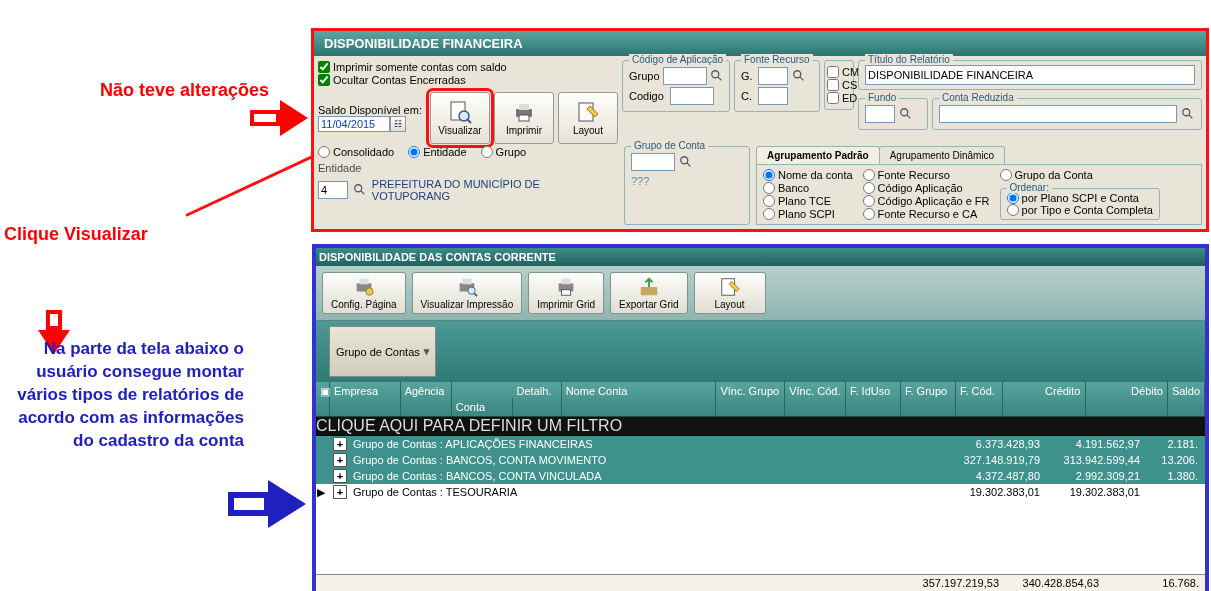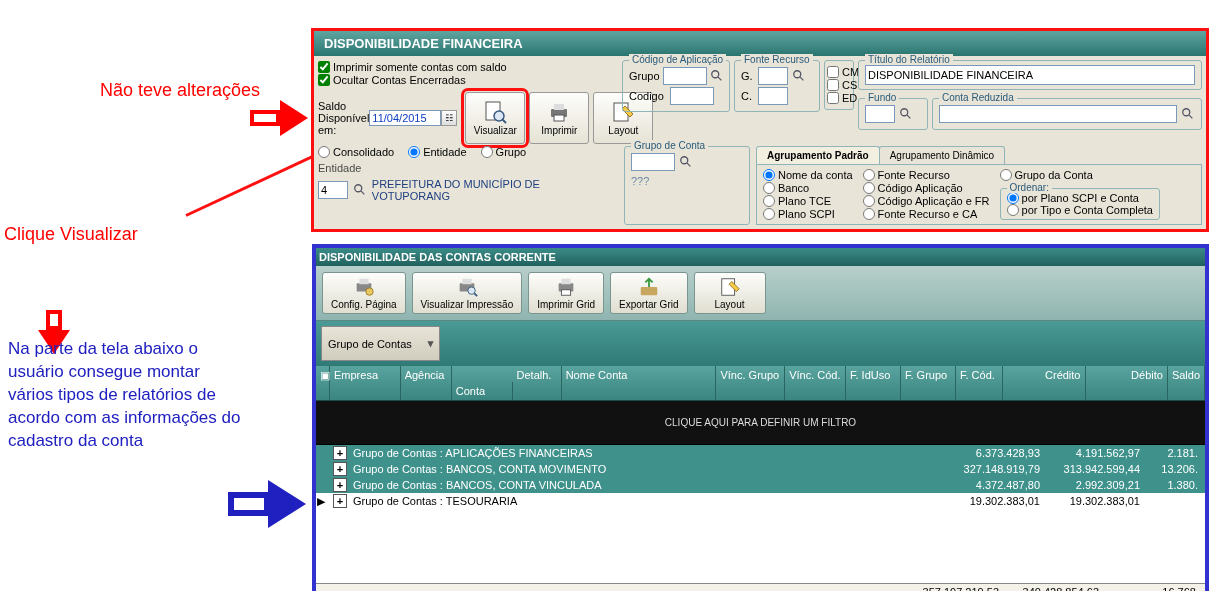--- a/index.html
+++ b/index.html
@@ -1,19 +1,19 @@
 <!DOCTYPE html>
 <html><head>
 <meta charset="utf-8">
 <style>
 * { box-sizing: border-box; margin: 0; padding: 0; font-family: Tahoma, Arial, sans-serif; font-size: 11px; }
 body { background: #fff; width: 1211px; height: 591px; position: relative; overflow: hidden; }
 
 
-.anno { position: absolute; font-weight: normal; }
+.anno { position: absolute; font-weight: bold; text-align: right; }
 .anno-red { color: #ff0000; font-size: 18px; }
 .anno-blue { color: #2020c0; font-size: 17px; }
 
 .arrow-right-red { width:0;height:0;border-top:18px solid transparent;border-bottom:18px solid transparent;border-left:28px solid #ff0000;position:relative;}
 .arrow-right-red:before{content:"";position:absolute;left:-58px;top:-8px;width:30px;height:16px;background:#ff0000;}
 .arrow-right-red:after{content:"";position:absolute;left:-54px;top:-4px;width:22px;height:8px;background:#fff;}
 
 .arrow-right-blue { width:0;height:0;border-top:24px solid transparent;border-bottom:24px solid transparent;border-left:38px solid #2020c0;position:relative;}
 .arrow-right-blue:before{content:"";position:absolute;left:-78px;top:-12px;width:42px;height:24px;background:#2020c0;}
 .arrow-right-blue:after{content:"";position:absolute;left:-72px;top:-6px;width:30px;height:12px;background:#fff;}
@@ -81,29 +81,29 @@
 
 
 .lower{position:absolute;top:244px;left:312px;width:897px;border:4px solid #3232d0;}
 .lower-title{background:linear-gradient(#3b8c88,#20615e);color:#fff;text-align:left;font-weight:bold;padding:3px;font-size:11px;}
 .lower-toolbar{background:linear-gradient(#b8cfca,#8fb5b0);padding:6px;display:flex;gap:6px;border-bottom:1px solid #5a8580;}
 .tb-btn{border:1px solid #7a9590;background:linear-gradient(#fdfdfb,#e0ded0);border-radius:3px;padding:3px 8px;display:flex;flex-direction:column;align-items:center;gap:1px;cursor:pointer;min-width:72px;}
 .tb-btn .icon24{width:22px;height:22px;}
 .tb-btn span{font-size:10px;}
 
 .group-strip{background:linear-gradient(#4a9a95,#2f7a76);padding:5px;}
-.group-chip{display:inline-flex;align-items:center;background:linear-gradient(#e8e5d8,#d0cdbe);border:1px solid #888;padding:10px 6px;font-size:10px;gap:16px;}
+.group-chip{display:inline-flex;align-items:center;background:linear-gradient(#e8e5d8,#d0cdbe);border:1px solid #888;padding:18px 6px;font-size:10px;gap:4px;margin-left:8px;}
 .group-chip .x{font-weight:bold;cursor:pointer;color:#555;}
 
 .grid-header{display:flex;background:linear-gradient(#5aa49f,#3a857f);color:#fff;font-size:10px;border-bottom:1px solid #1a4a47;}
 .grid-header div{padding:3px 4px;border-right:1px solid #2a6560;white-space:nowrap;}
 .gh-sel{width:14px;}
 .gh-emp{width:72px;}.gh-ag{width:52px;}.gh-cnt{width:62px;margin-top:16px;}.gh-det{width:50px;}.gh-nc{width:158px;}.gh-vg{width:70px;}.gh-vc{width:62px;}.gh-fi{width:56px;}.gh-fg{width:56px;}.gh-fc{width:48px;}.gh-cre{width:84px;text-align:right;}.gh-deb{width:84px;text-align:right;}.gh-sal{flex:1;text-align:right;}
 
-.filter-band{background:#111;color:#ddd;text-align:center;padding:16px;font-size:10px;border-bottom:1px solid #000;}
+.filter-band{background:#111;color:#ddd;padding:0;font-size:16px;border-bottom:1px solid #000;}
 .grow{display:flex;align-items:center;font-size:10px;padding:1px;}
 .grow.teal{background:#3f918b;color:#fff;}
 .grow.white{background:#fff;color:#000;}
 .grow .exp{width:14px;height:14px;background:#fff;color:#000;border:1px solid #555;display:flex;align-items:center;justify-content:center;margin:0 4px;font-weight:bold;line-height:1;}
 .grow .arrw{width:12px;color:#000;}
 .glabel{flex:1;padding-left:2px;}
 .gn{width:100px;text-align:right;padding-right:6px;}
 .gn.sal{width:58px;}
 
 .grid-body{background:#fff;height:74px;}
@@ -142,21 +142,21 @@
       <div class="col1">
         <div class="chk-line">
             <input type="checkbox" checked="" style="">
             <span>Imprimir somente contas com saldo</span>
           </div>
         <div class="chk-line">
             <input type="checkbox" checked="" style="">
             <span>Ocultar Contas Encerradas</span>
           </div>
         <div class="saldo-row">
-          <div style="display:flex;flex-direction:row;">
+          <div style="display:flex;flex-direction:column;">
             <span>Saldo Disponível em:</span>
             <div style="display:flex;align-items:center;">
               <input class="date-input" value="11/04/2015" style="">
               <div class="cal-btn">☷</div>
             </div>
           </div>
           <div class="action-btns">
             <div class="big-btn hl">
               <svg class="icon24" viewBox="0 0 24 24">
                   <rect x="3" y="2" width="14" height="18" fill="#fff" stroke="#555"></rect>

